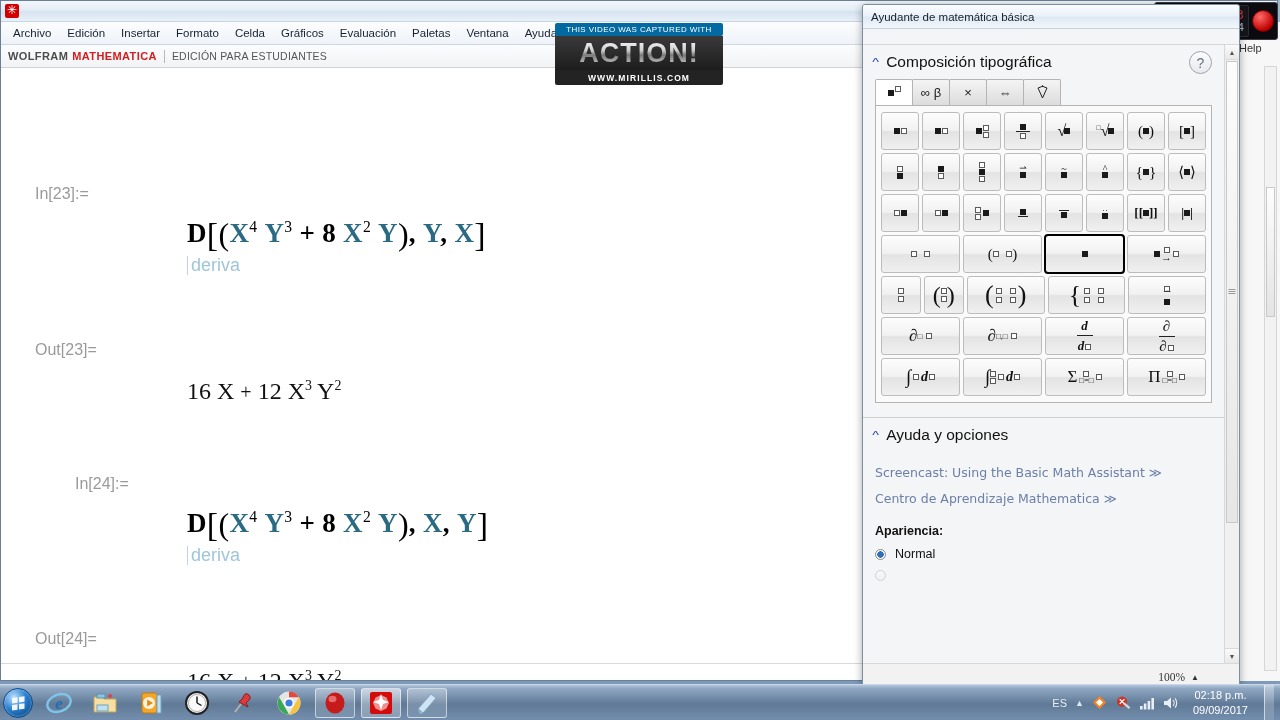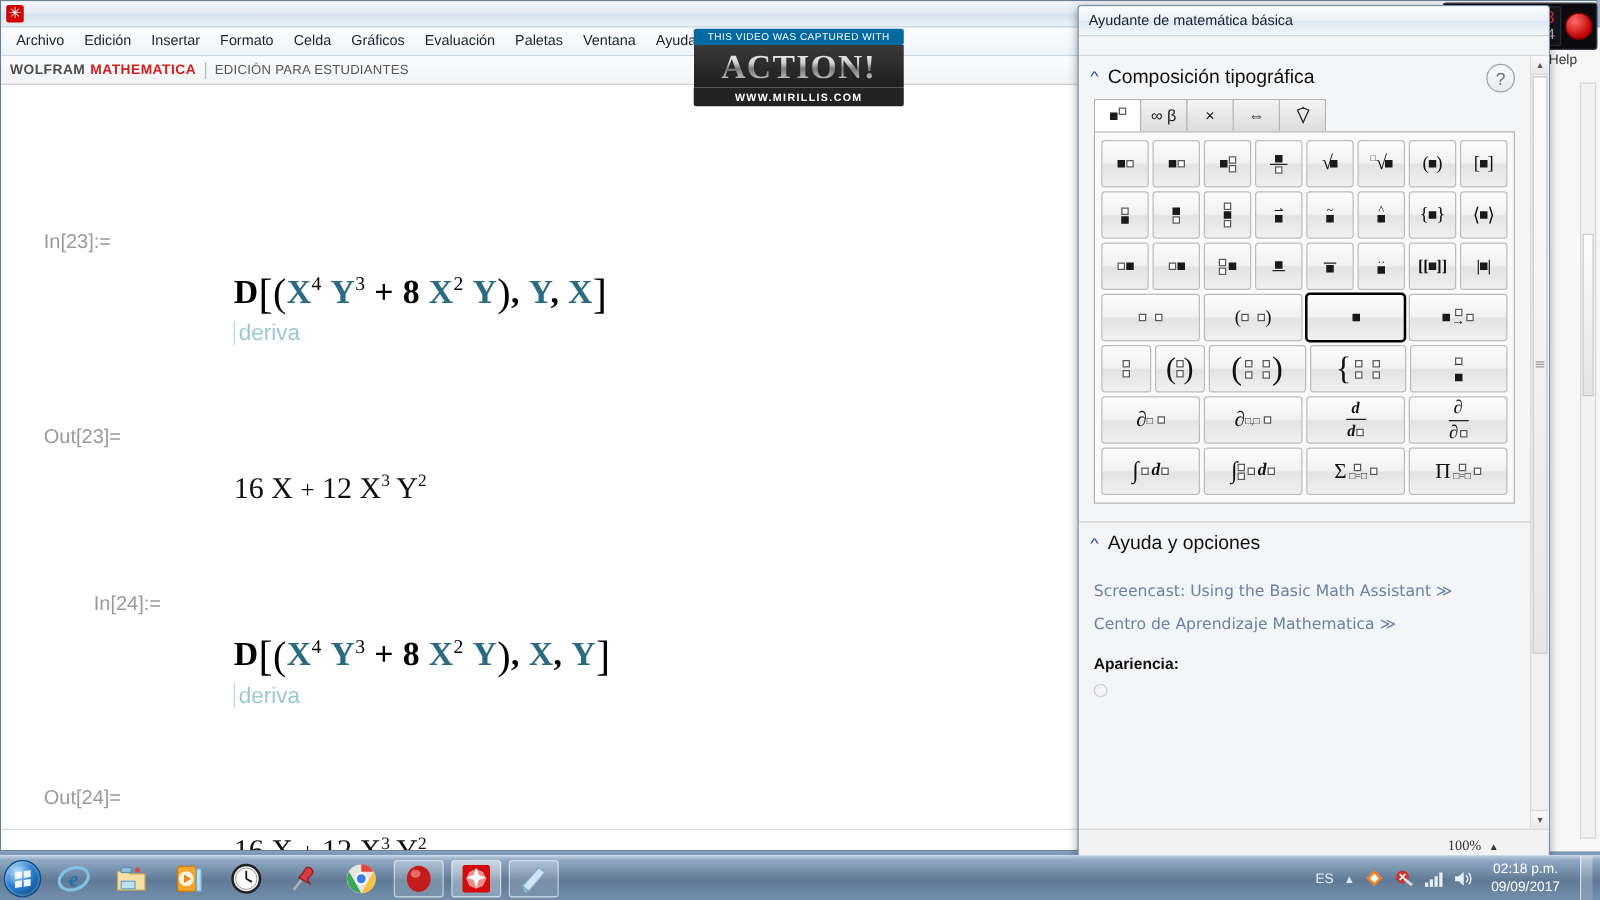--- a/index.html
+++ b/index.html
@@ -161,21 +161,21 @@
     width:168px; height:34px;
     background:linear-gradient(180deg,#3a3a3a 0%,#1d1d1d 100%);
     display:flex; align-items:center; justify-content:center;
     font-size:27px; font-weight:900; letter-spacing:1px;
     color:transparent;
     background-clip:padding-box;
   }
   .wm-mid span{
     background:linear-gradient(180deg,#ffffff 0%,#cfcfcf 40%,#7a7a7a 55%,#e8e8e8 100%);
     -webkit-background-clip:text; background-clip:text; color:transparent;
-    font-family:Liberation Serif, serif;
+    font-family:Liberation Sans, sans-serif;
   }
   .wm-bot{
     width:168px; height:15px; background:#232323; border-radius:0 0 2px 2px;
     color:#fff; font-size:8.5px; font-weight:700; letter-spacing:1.1px;
     display:flex; align-items:center; justify-content:center;
   }
 
   
   .fps-overlay{
     position:absolute; right:2px; top:2px; width:124px; height:38px;
@@ -768,20 +768,24 @@
         <div style="margin-top:14px;">
           <div style="height:1px;background:#d0d0d0;"></div>
           <div class="section-head">
             <span class="caret">^</span>
             <span class="section-title">Ayuda y opciones</span>
           </div>
           <div class="help-sec">
             <a class="help-link">Screencast: Using the Basic Math Assistant ≫</a>
             <a class="help-link">Centro de Aprendizaje Mathematica ≫</a>
             <div class="apariencia">Apariencia:</div>
+            <div class="radio-row">
+              <span class="radio"></span>
+              <span class="radio-label">Normal</span>
+            </div>
             <div class="radio-row" style="opacity:.35;">
               <span class="radio off"></span>
             </div>
           </div>
         </div>
       </div>
 
       <div class="pal-scroll">
         <div class="s-arrow">▲</div>
         <div class="s-thumb">

